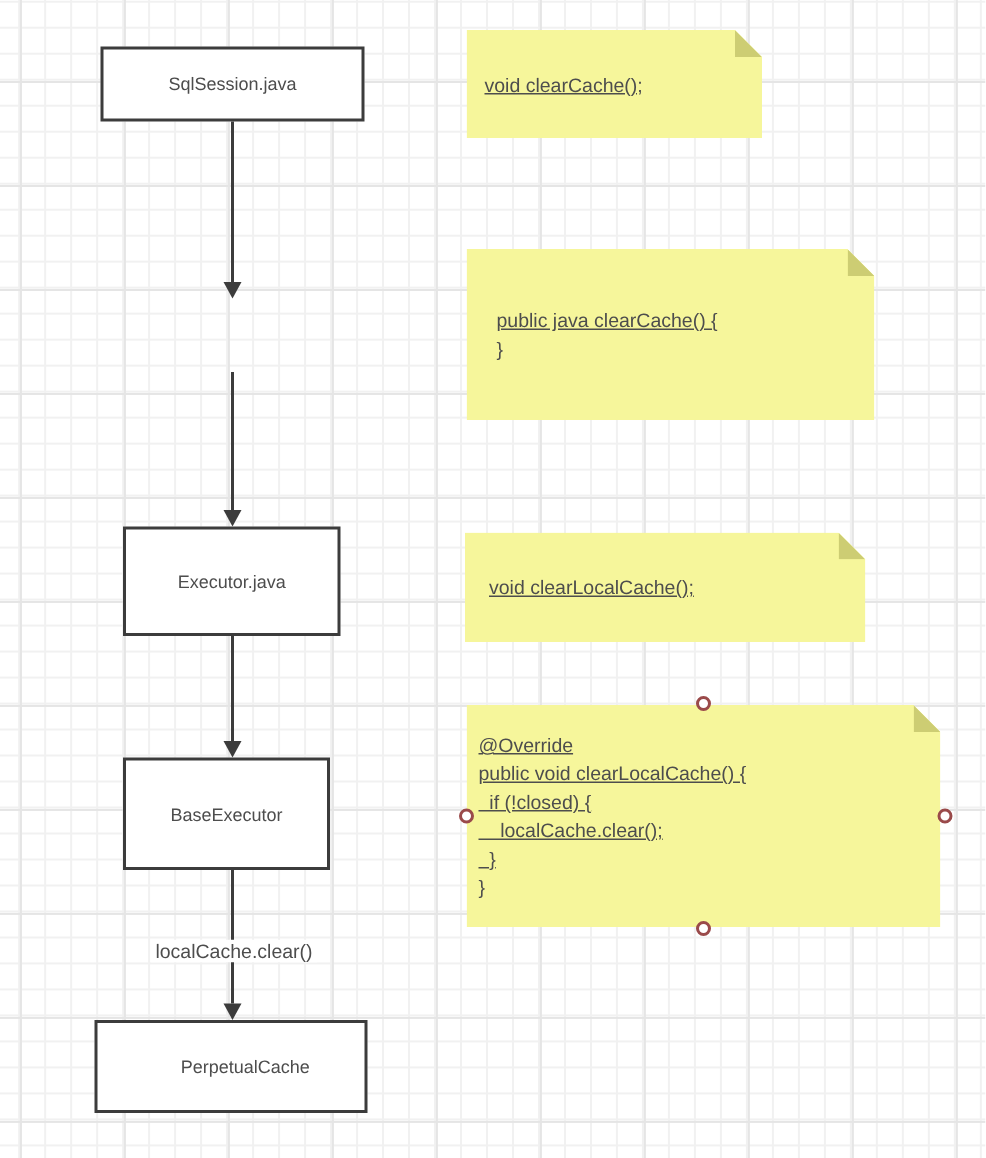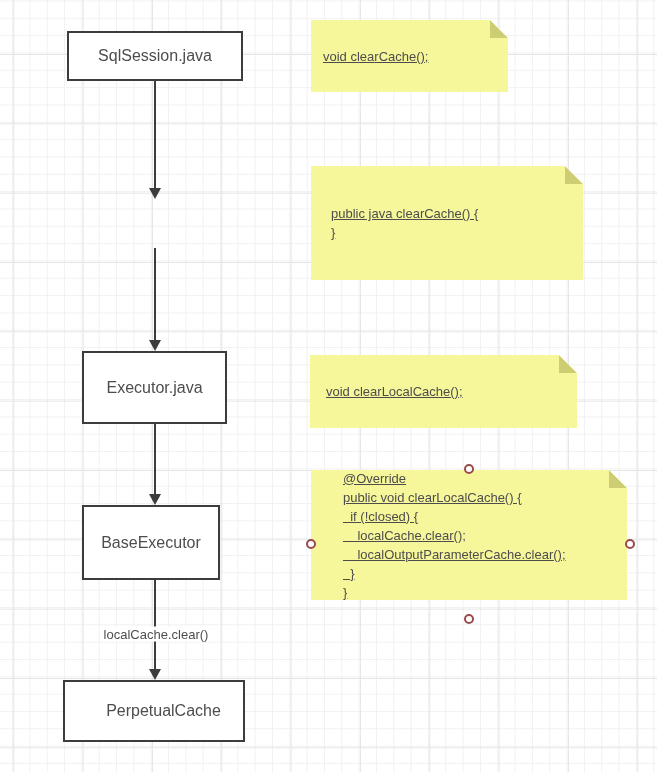--- a/index.html
+++ b/index.html
@@ -22,21 +22,21 @@
   }
 
   .node {
     position: absolute;
     box-sizing: border-box;
     background: #ffffff;
     border: 2px solid var(--node-border, #3c3c3c);
     display: flex;
     align-items: center;
     justify-content: center;
-    font-size: 16px;
+    font-size: 12px;
     color: var(--text, #4d4d4d);
     white-space: nowrap;
   }
   .node-1 { left: 67px;  top: 31px;  width: 176px; height: 50px; }
   .node-2 { left: 48px;  top: 199px; width: 213px; height: 49px; }
   .node-3 { left: 82px;  top: 351px; width: 145px; height: 73px; }
   .node-4 { left: 82px;  top: 505px; width: 138px; height: 75px; }
   .node-5 { left: 63px;  top: 680px; width: 182px; height: 62px; padding-left: 19px; }
 
   .arrow-line {
@@ -87,21 +87,21 @@
   .note-fold {
     position: absolute;
     top: 0; right: 0;
     width: 18px; height: 18px;
     background: var(--note-fold, #cdcd73);
     clip-path: polygon(0 0, 100% 100%, 0 100%);
   }
   .note-1 { left: 311px; top: 20px;  width: 197px; height: 72px;  padding-left: 12px; }
   .note-2 { left: 311px; top: 166px; width: 272px; height: 114px; padding-left: 20px; }
   .note-3 { left: 310px; top: 355px; width: 267px; height: 73px;  padding-left: 16px; }
-  .note-4 { left: 311px; top: 470px; width: 316px; height: 130px; padding-left: 32px; }
+  .note-4 { left: 311px; top: 470px; width: 316px; height: 148px; padding-left: 8px; }
 
   .handle {
     position: absolute;
     width: 6px; height: 6px;
     border: 2px solid var(--handle-ring, #9a4a4a);
     border-radius: 50%;
     background: #ffffff;
   }
   .handle-top    { left: 464px; top: 464px; }
   .handle-left   { left: 306px; top: 539px; }
@@ -144,21 +144,20 @@
     <div class="note-fold"></div>
     <div class="line">void clearLocalCache();</div>
   </div>
 
   <div class="note note-4">
     <div class="note-fold"></div>
     <div class="line">@Override</div>
     <div class="line">public void clearLocalCache() {</div>
     <div class="line">  if (!closed) {</div>
     <div class="line">    localCache.clear();</div>
-    <div class="line">    localOutputParameterCache.clear();</div>
     <div class="line">  }</div>
     <div class="line">}</div>
   </div>
 
   <div class="handle handle-top"></div>
   <div class="handle handle-left"></div>
   <div class="handle handle-right"></div>
   <div class="handle handle-bottom"></div>
 
 </div>

